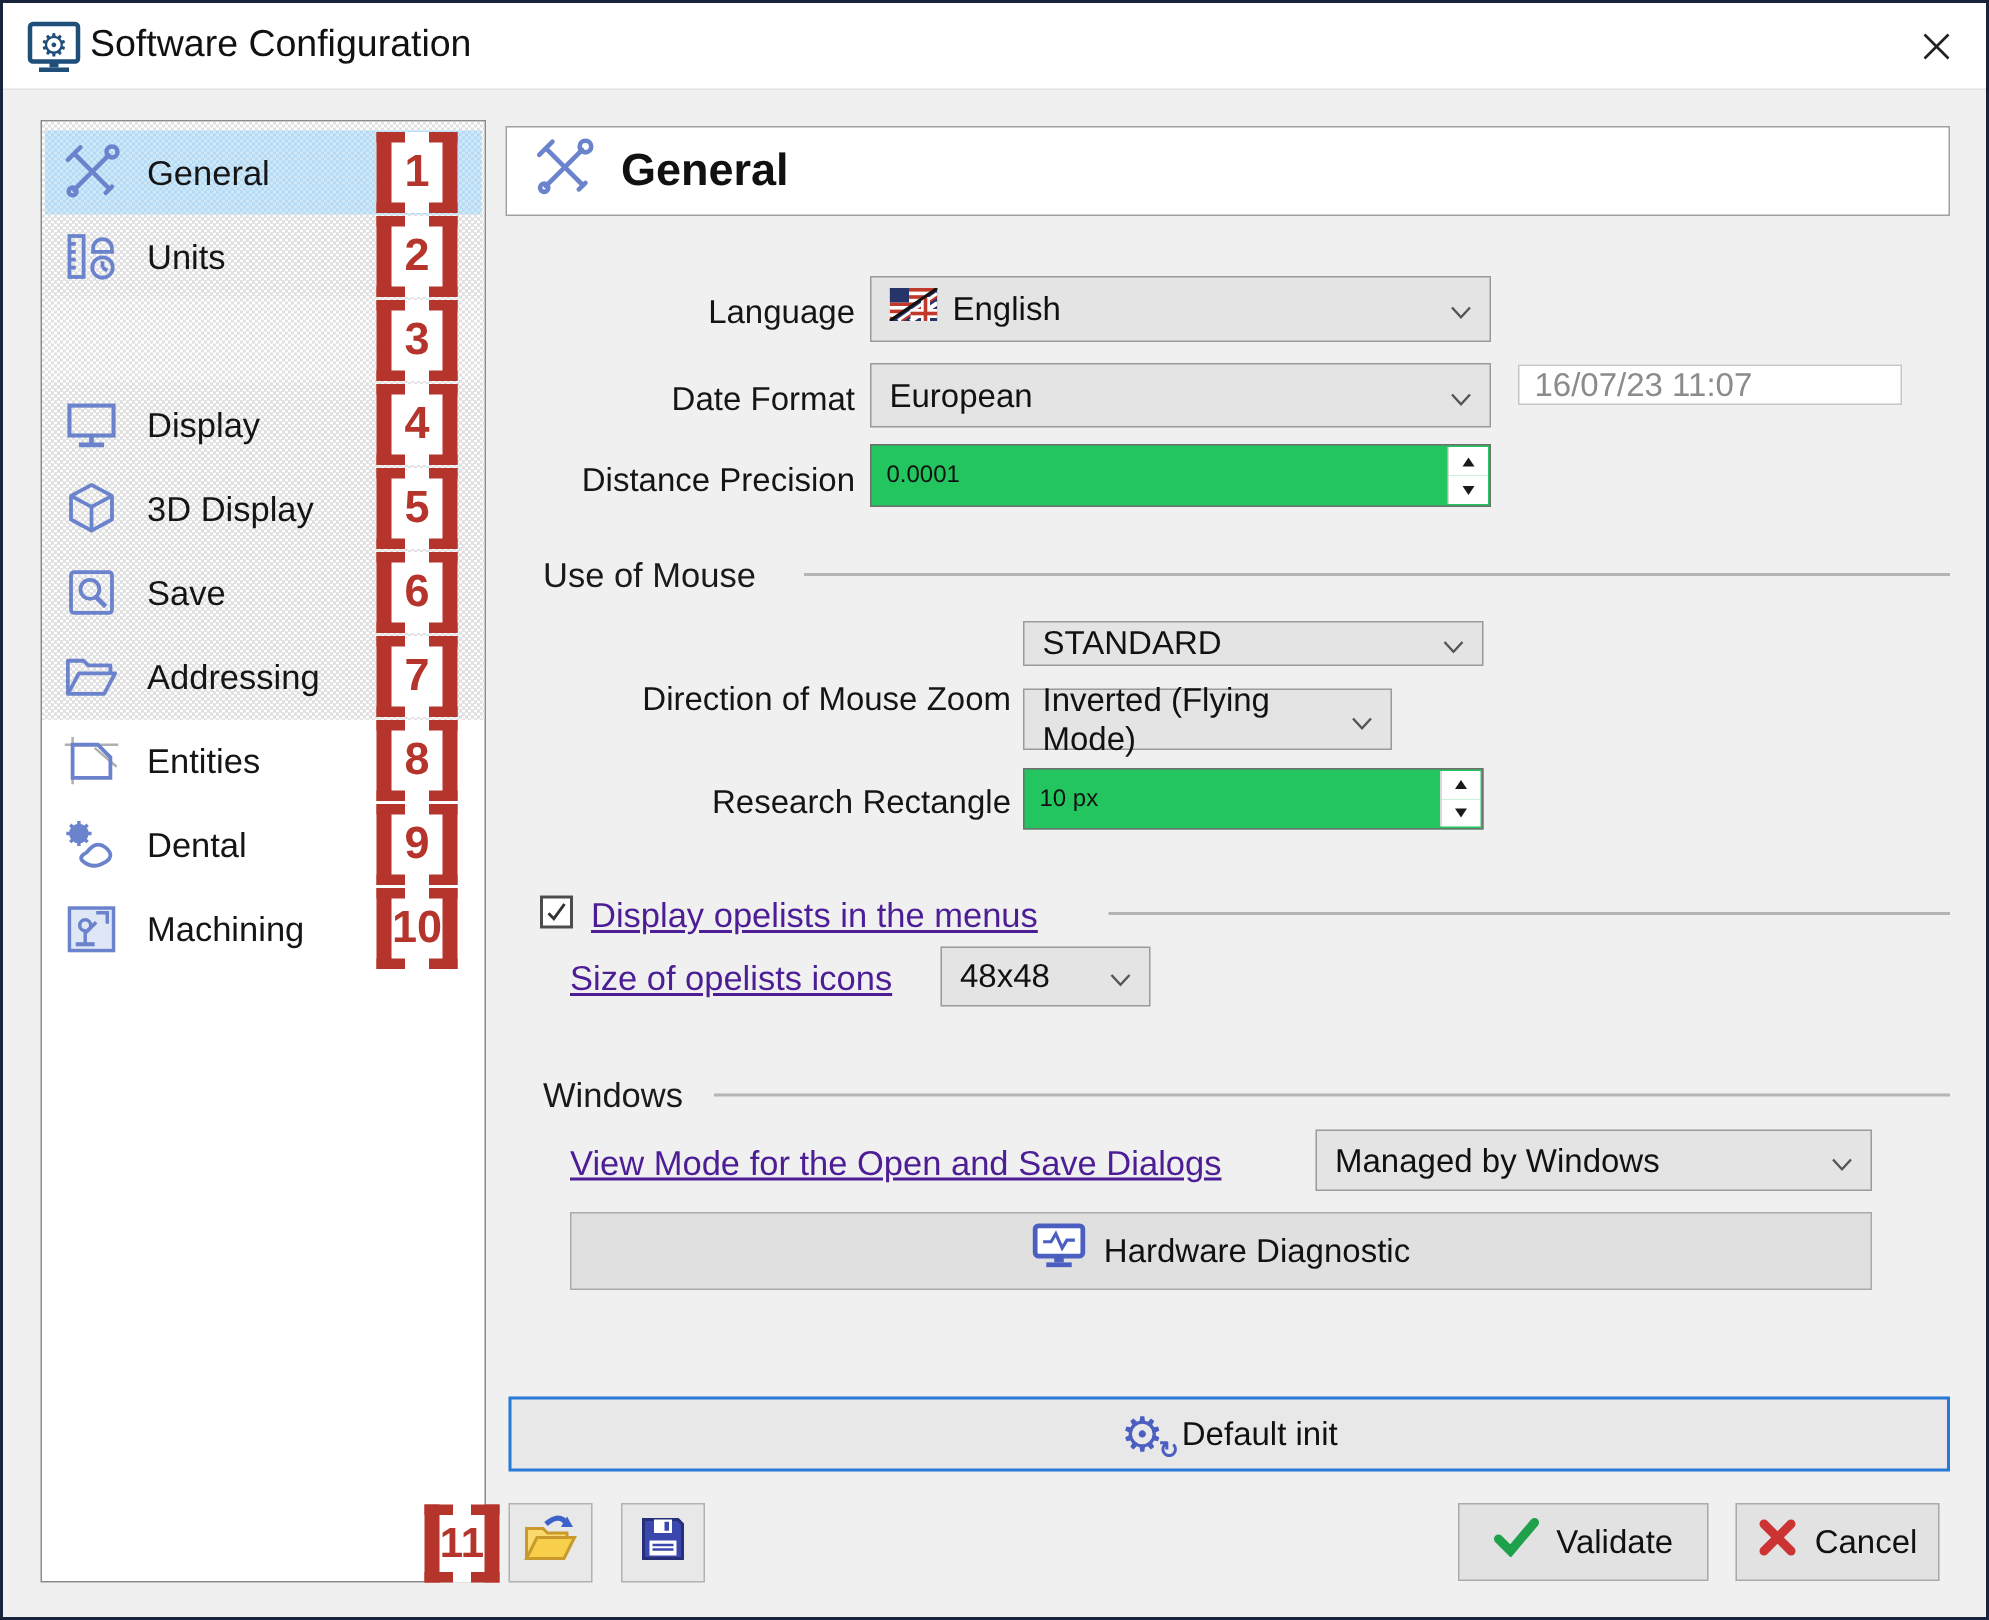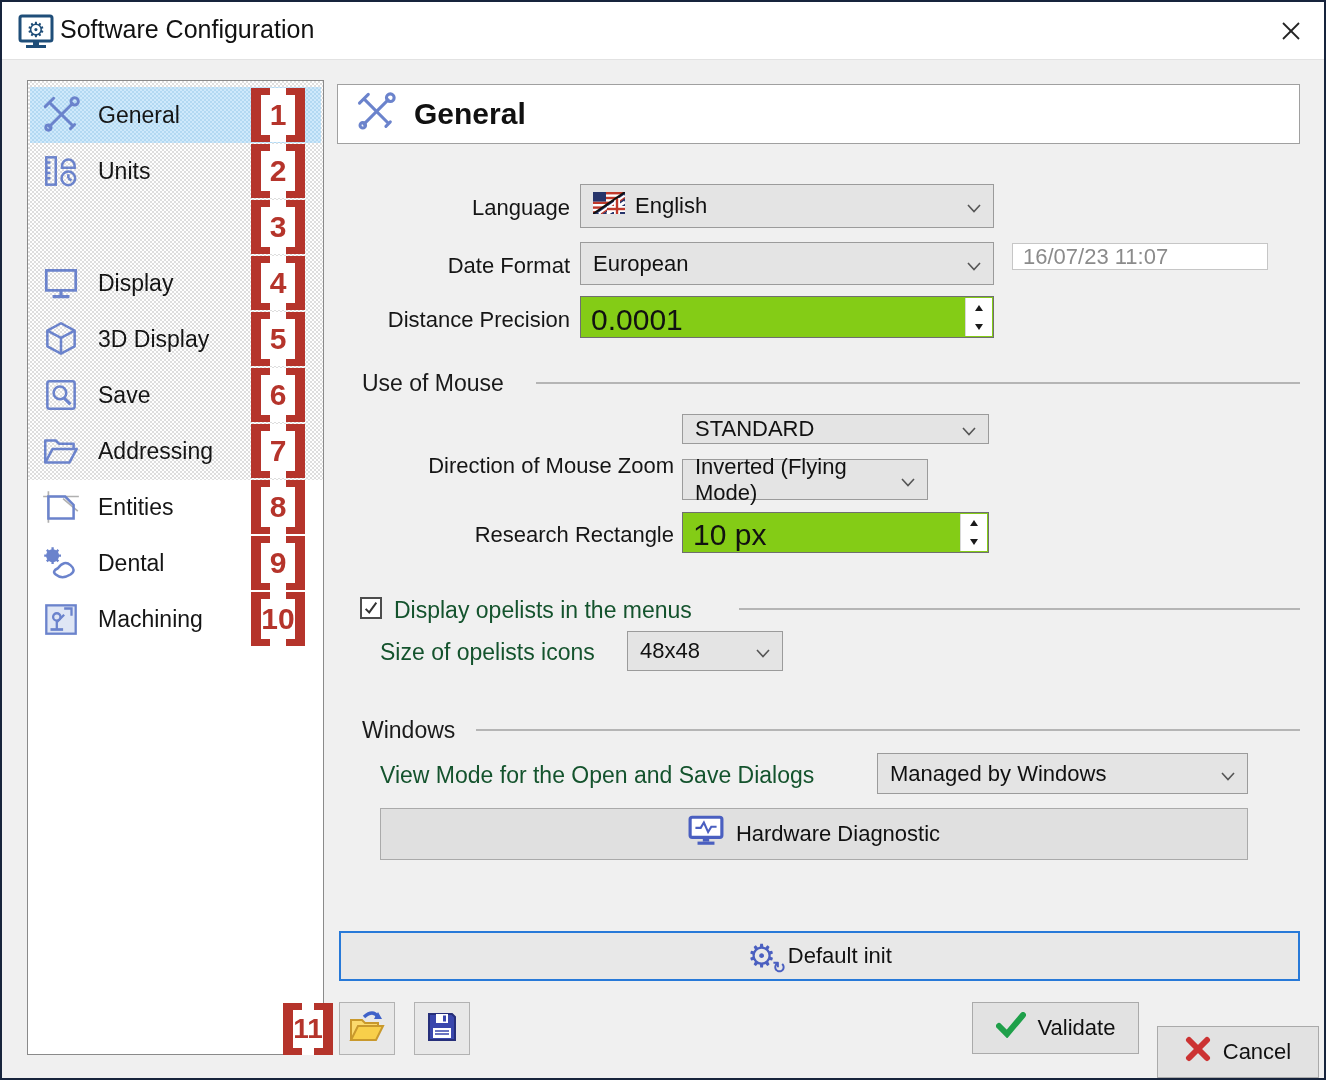--- a/index.html
+++ b/index.html
@@ -19,25 +19,25 @@
   
   .num-badge{position:absolute;width:54px;height:54px;box-sizing:border-box;background:#fff;border-left:10px solid #b5342b;border-right:10px solid #b5342b;color:#b5342b;font-weight:bold;font-size:30px;display:flex;align-items:center;justify-content:center;z-index:5;}
   .num-badge::before,.num-badge::after{content:"";position:absolute;left:-10px;right:-10px;height:7px;background:linear-gradient(to right,#b5342b 0 19px,rgba(0,0,0,0) 19px calc(100% - 19px),#b5342b calc(100% - 19px));}
   .num-badge::before{top:0;}
   .num-badge::after{bottom:0;}
   .sidebar .num-badge{left:223px;}
   
   .header-box{position:absolute;left:335px;top:82px;width:963px;height:60px;background:#fff;border:1px solid #a0a0a0;box-sizing:border-box;display:flex;align-items:center;gap:16px;padding-left:16px;}
   .header-title{font-size:30px;font-weight:bold;color:#111;}
   .flabel{position:absolute;font-size:22px;color:#151515;text-align:right;white-space:nowrap;}
-  .llabel{position:absolute;font-size:22px;color:#14532d;white-space:nowrap;}
+  .llabel{position:absolute;font-size:22px;color:#4c1d95;white-space:nowrap;text-decoration:underline;}
   .combo{position:absolute;box-sizing:border-box;background:#e4e4e4;border:1px solid #9b9b9b;display:flex;align-items:center;gap:10px;padding:0 12px;font-size:22px;color:#111;cursor:pointer;}
   .combo .chev{margin-left:auto;flex:0 0 auto;}
   .field-gray{position:absolute;box-sizing:border-box;background:#fff;border:1px solid #c6c6c6;color:#8b8b8b;font-size:22px;display:flex;align-items:center;padding:0 10px;}
-  .spin{position:absolute;box-sizing:border-box;background:#84cc16;border:1px solid #6f6f6f;display:flex;align-items:flex-end;padding-left:10px;font-size:30px;color:#111;}
+  .spin{position:absolute;box-sizing:border-box;background:#22c55e;border:1px solid #6f6f6f;display:flex;align-items:center;padding-left:10px;font-size:16px;color:#111;}
   .spin-btns{position:absolute;right:1px;top:1px;bottom:1px;width:26px;display:flex;flex-direction:column;border-left:1px solid #d8d8d8;}
   .spin-btn{flex:1;display:flex;align-items:center;justify-content:center;background:#fff;cursor:pointer;}
   .tri-up{width:0;height:0;border-left:4px solid transparent;border-right:4px solid transparent;border-bottom:6px solid #1a1a1a;}
   .tri-down{width:0;height:0;border-left:4px solid transparent;border-right:4px solid transparent;border-top:6px solid #1a1a1a;}
   .group-label{position:absolute;font-size:23px;color:#1a1a1a;white-space:nowrap;text-align:center;}
   .rule{position:absolute;height:2px;background:#b5b5b5;}
   .checkbox{position:absolute;width:22px;height:22px;box-sizing:border-box;background:#fff;border:2px solid #4c4c4c;display:flex;align-items:center;justify-content:center;cursor:pointer;}
   .btn{position:absolute;box-sizing:border-box;background:#e2e2e2;border:1px solid #aaa;display:flex;align-items:center;justify-content:center;gap:12px;font-size:22px;color:#111;cursor:pointer;}
   .btn-default{border:2px solid #2779d8;background:#e8e8e8;}
   .gear-wrap{position:relative;color:#4a5fc0;font-size:32px;line-height:1;}
@@ -299,21 +299,21 @@
 
   <div class="checkbox" style="left:358px;top:595px">
     <svg width="16" height="16" viewBox="0 0 18 18">
         <polyline points="3,10 7,14 15,3" fill="none" stroke="#333" stroke-width="2.2"></polyline>
       </svg>
   </div>
   <div class="llabel" style="left:392px;top:595px;font-size:23px">Display opelists in the menus</div>
   <div class="rule" style="left:737px;top:606px;width:561px"></div>
 
   <div class="llabel" style="left:378px;top:637px;font-size:23px">Size of opelists icons</div>
-  <div class="combo" style="left:625px;top:629px;width:156px;height:40px">
+  <div class="combo" style="left:625px;top:629px;width:140px;height:40px">
     <span>48x48</span>
     <span class="chev">
       <svg width="14" height="9" viewBox="0 0 14 9">
           <polyline points="1,1 7,7.5 13,1" fill="none" stroke="#555" stroke-width="1.6"></polyline>
         </svg>
     </span>
   </div>
 
   <div class="group-label" style="left:360px;top:715px">Windows</div>
   <div class="rule" style="left:474px;top:727px;width:824px"></div>
@@ -375,21 +375,21 @@
 
   <div class="btn" style="left:970px;top:1000px;width:167px;height:52px">
     <span>
       <svg width="30" height="26" viewBox="0 0 30 26">
           <polyline points="3,14 11,22 27,3" fill="none" stroke="#1fa04a" stroke-width="6" stroke-linecap="round"></polyline>
         </svg>
     </span>
     <span>Validate</span>
   </div>
 
-  <div class="btn" style="left:1155px;top:1024px;width:162px;height:52px">
+  <div class="btn" style="left:1155px;top:1000px;width:136px;height:52px">
     <span>
       <svg width="26" height="26" viewBox="0 0 26 26">
         <line x1="4" y1="4" x2="22" y2="22" stroke="#cc3333" stroke-width="6" stroke-linecap="round"></line>
         <line x1="22" y1="4" x2="4" y2="22" stroke="#cc3333" stroke-width="6" stroke-linecap="round"></line>
       </svg>
     </span>
     <span>Cancel</span>
   </div>
 
 </div>

